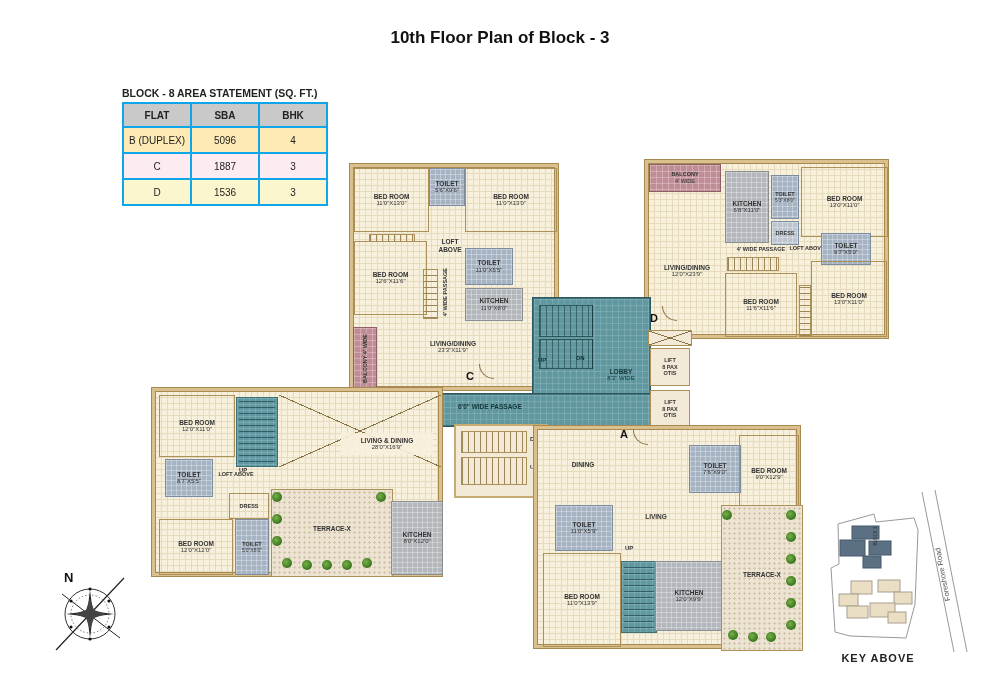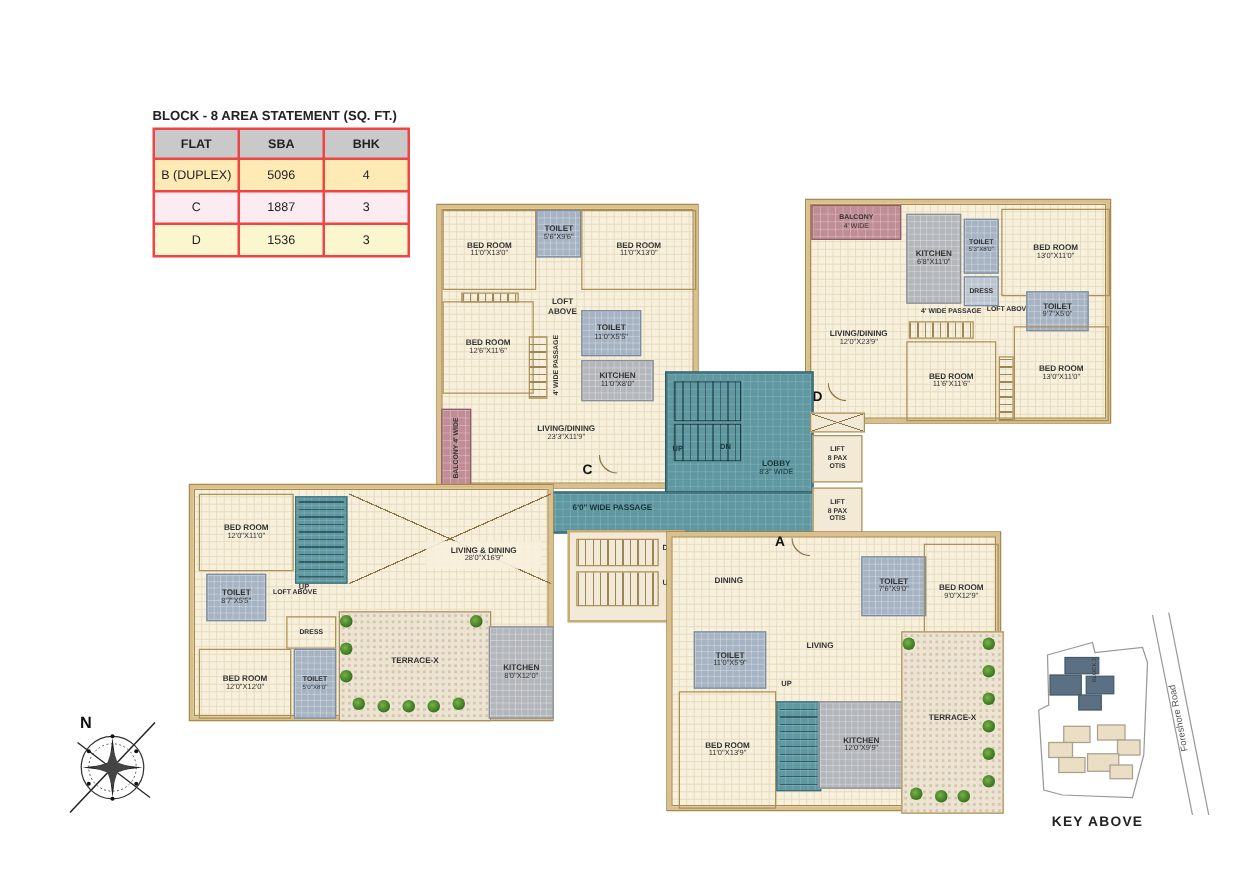--- a/index.html
+++ b/index.html
@@ -4,21 +4,21 @@
 <style>
   html,body{margin:0;padding:0;background:#fff;}
   #stage{position:relative;width:1000px;height:700px;background:#fff;
          font-family:"Liberation Sans",sans-serif;overflow:hidden;color:#222;}
   .abs{position:absolute;}
   #page-title{position:absolute;left:0;top:28px;width:1000px;text-align:center;
               font-size:17px;font-weight:bold;color:#111;}
   
   #tbl-heading{position:absolute;left:122px;top:87px;font-size:10.5px;font-weight:bold;}
   #area-table{position:absolute;left:122px;top:102px;border-collapse:separate;border-spacing:2px;
-              background:#ef4444;font-size:10px;}
+              background:#0ea5e9;font-size:10px;}
   #area-table th{background:#c9c9c9;font-weight:bold;width:62px;height:20px;text-align:center;padding:1px 2px;}
   #area-table td{text-align:center;padding:2px;height:20px;}
   .row-a td{background:#dcead0;}
   .row-b td{background:#fdeab5;margin-top:46px;}
   .row-c td{background:#fcebf1;}
   .row-d td{background:#fcf6cf;}
   
   .unit{position:absolute;box-sizing:border-box;
         background-color:#f7f0dd;
         background-image:linear-gradient(#e7dbbd 1px,transparent 1px),linear-gradient(90deg,#e7dbbd 1px,transparent 1px);
@@ -62,20 +62,21 @@
   .updn{font-size:6px;font-weight:bold;color:#15353a;position:absolute;}
   .lift .rname{font-size:5.5px;}
   #keyplan-label{position:absolute;left:10px;top:166px;width:100px;text-align:center;
                  font-size:11px;font-weight:bold;letter-spacing:1px;color:#222;}
 </style>
 </head>
 <body>
 
 <div id="stage">
 
+  <div id="page-title">10th Floor Plan of Block - 3</div>
 
   <div id="tbl-heading">BLOCK - 8 AREA STATEMENT (SQ. FT.)</div>
   <table id="area-table">
     <thead>
       <tr>
         <th>FLAT</th>
         <th>SBA</th>
         <th>BHK</th>
       </tr>
     </thead>

